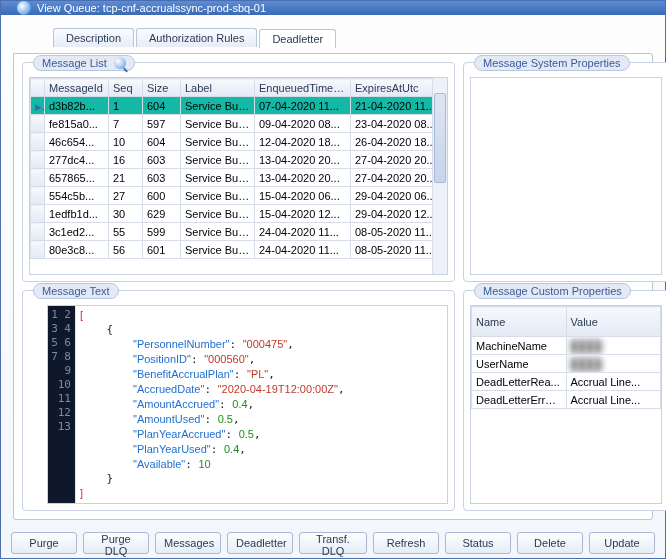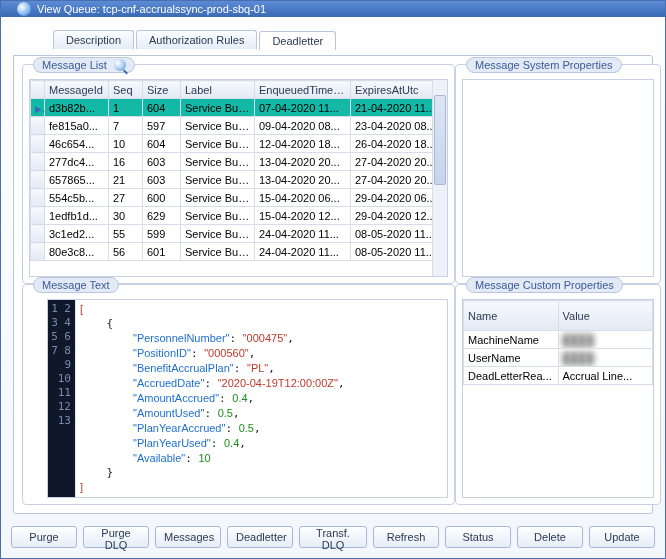--- a/index.html
+++ b/index.html
@@ -4,21 +4,21 @@
 <style>
   * { box-sizing: border-box; font-family: "Segoe UI", Tahoma, sans-serif; font-size: 11px; }
   body { margin: 0; background: #fff; }
   .window { width: 666px; height: 559px; border: 1px solid #4b6eaf; background: linear-gradient(#fefefe,#f3f6fb); display: flex; flex-direction: column; }
   .titlebar { height: 22px; background: linear-gradient(#5c8cd6, #3a6ab4); color: #fff; display: flex; align-items: center; padding: 0 16px; font-size: 12px; }
   .titlebar .sysicon { width: 14px; height: 14px; background: radial-gradient(circle at 5px 5px, #fff, #7db3f0 60%, #2a5aa0); border-radius: 50%; margin-right: 6px; }
   .content { flex: 1; padding: 10px 12px 6px 12px; display: flex; flex-direction: column; gap: 6px; }
   .tabs { display: flex; align-items: flex-end; height: 22px; padding-left: 40px; }
   .tab { padding: 3px 12px; border: 1px solid #b9c5d9; background: linear-gradient(#fafcff,#e6edf7); border-bottom: none; margin-right: 2px; border-radius: 3px 3px 0 0; cursor: pointer; color: #2b3a55; }
   .tab.active { background: #fff; font-weight: 500; position: relative; top: 1px; }
-  .tabpanel { flex: 1; border: 1px solid #b9c5d9; background: #fff; border-radius: 0 3px 3px 3px; padding: 8px; display: grid; grid-template-columns: 1fr 206px; grid-template-rows: 220px 1fr; }
+  .tabpanel { flex: 1; border: 1px solid #b9c5d9; background: #fff; border-radius: 0 3px 3px 3px; padding: 8px; display: grid; grid-template-columns: 1fr 206px; grid-template-rows: 220px 1fr; gap: 8px; }
   .fieldset { border: 1px solid #c7d1e3; border-radius: 4px; position: relative; padding: 14px 6px 6px 6px; background: #fff; display: flex; flex-direction: column; }
   .fieldset .legend { position: absolute; top: -8px; left: 10px; background: #e3eaf5; color: #3a5a9a; padding: 1px 8px; border-radius: 8px; font-size: 11px; border: 1px solid #b9c7de; }
   .msglist { grid-column: 1; grid-row: 1; }
   .sysprops { grid-column: 2; grid-row: 1; }
   .msgtext { grid-column: 1; grid-row: 2; padding-left: 24px; }
   .custprops { grid-column: 2; grid-row: 2; }
   .legend .magicon { width: 12px; height: 12px; display: inline-block; vertical-align: -2px; margin-left: 4px; background: radial-gradient(circle at 4px 4px, #fff,#9cc4f0 60%,#3a6ab4); border-radius: 50%; position: relative; }
   .legend .magicon::after { content:""; position:absolute; right:-2px; bottom:-2px; width:5px; height:2px; background:#3a6ab4; transform:rotate(45deg); }
   table { border-collapse: collapse; width: 100%; table-layout: fixed; }
   th, td { border: 1px solid #d7dde8; padding: 2px 4px; white-space: nowrap; overflow: hidden; text-overflow: ellipsis; height: 18px; }
@@ -238,20 +238,24 @@
                   <td class="blur">████</td>
                 </tr>
                 <tr>
                   <td>UserName</td>
                   <td class="blur">████</td>
                 </tr>
                 <tr>
                   <td>DeadLetterRea...</td>
                   <td class="">Accrual Line...</td>
                 </tr>
+                <tr>
+                  <td>DeadLetterError...</td>
+                  <td class="">Accrual Line...</td>
+                </tr>
               </tbody>
             </table>
         </div>
       </div>
 
     </div>
   </div>
 
   <div class="footer" id="footer">
       <button class="btn">Purge</button>

